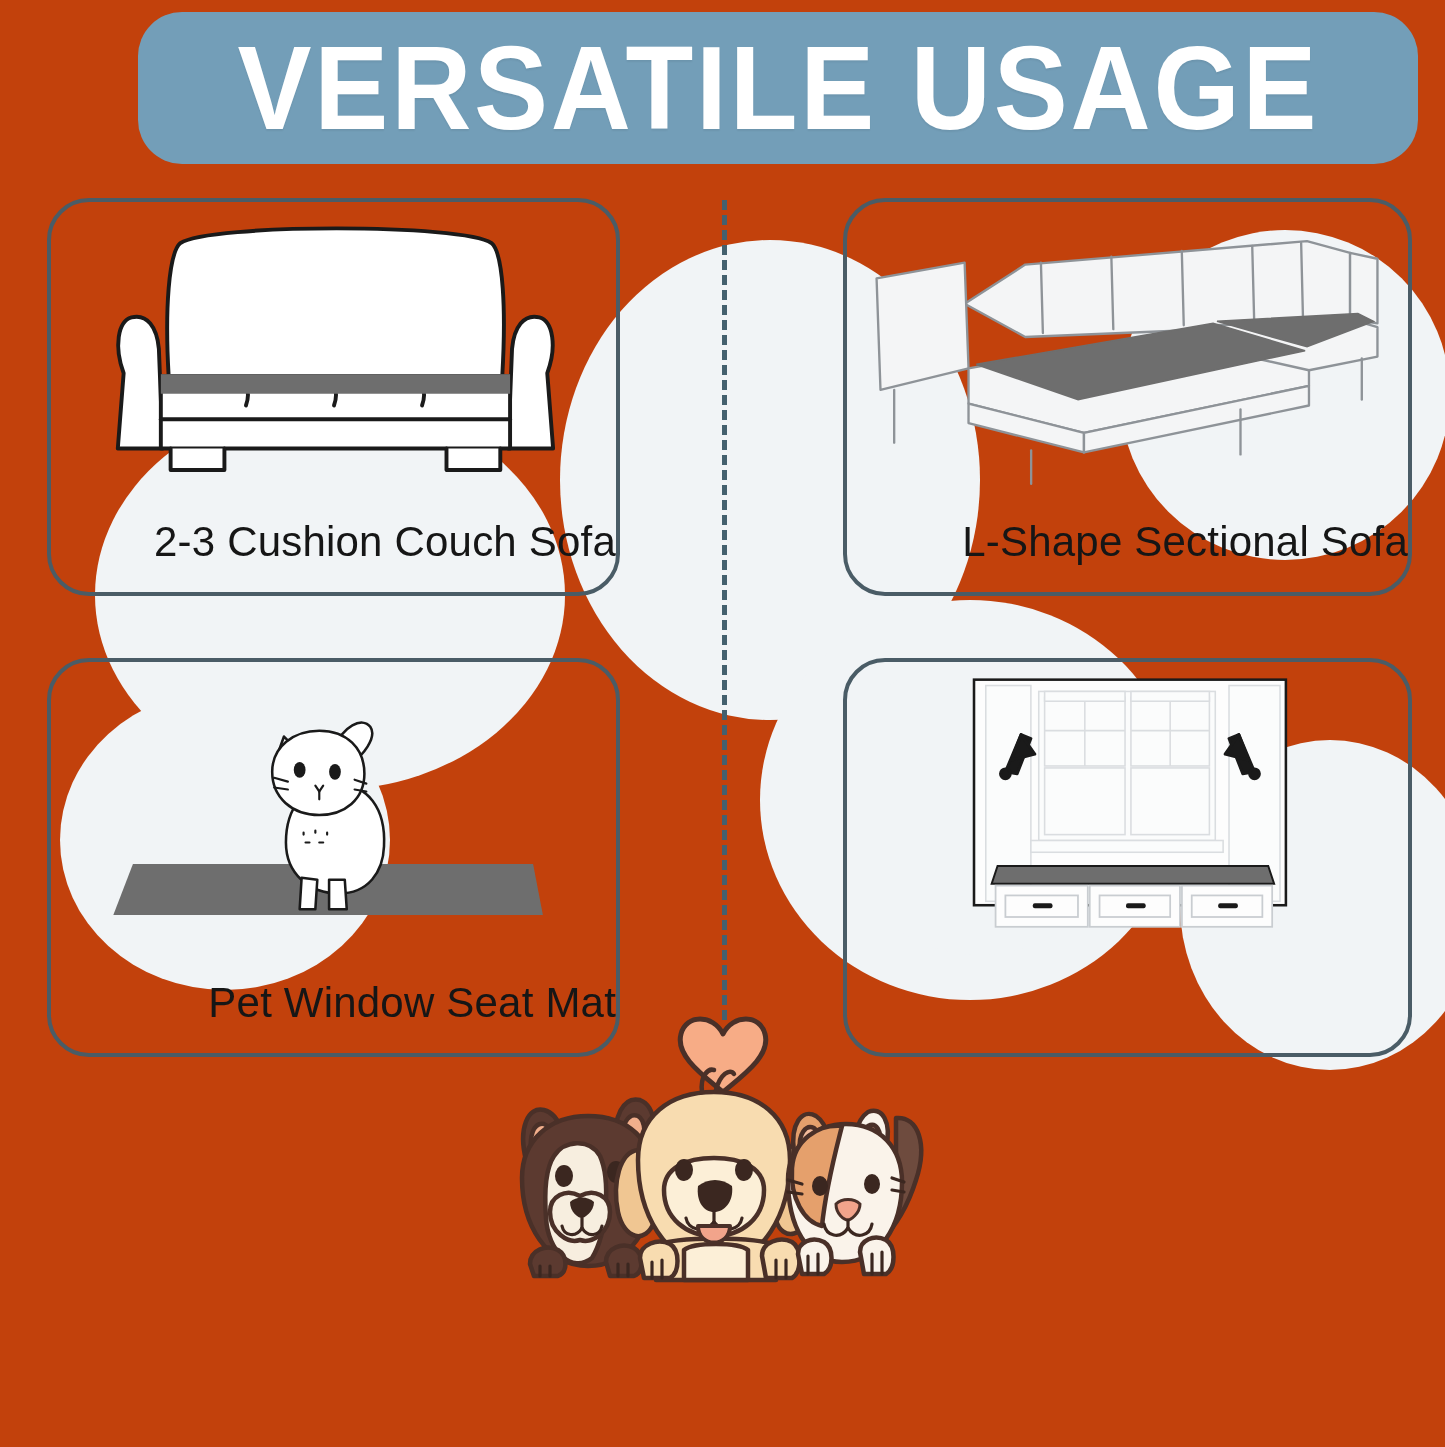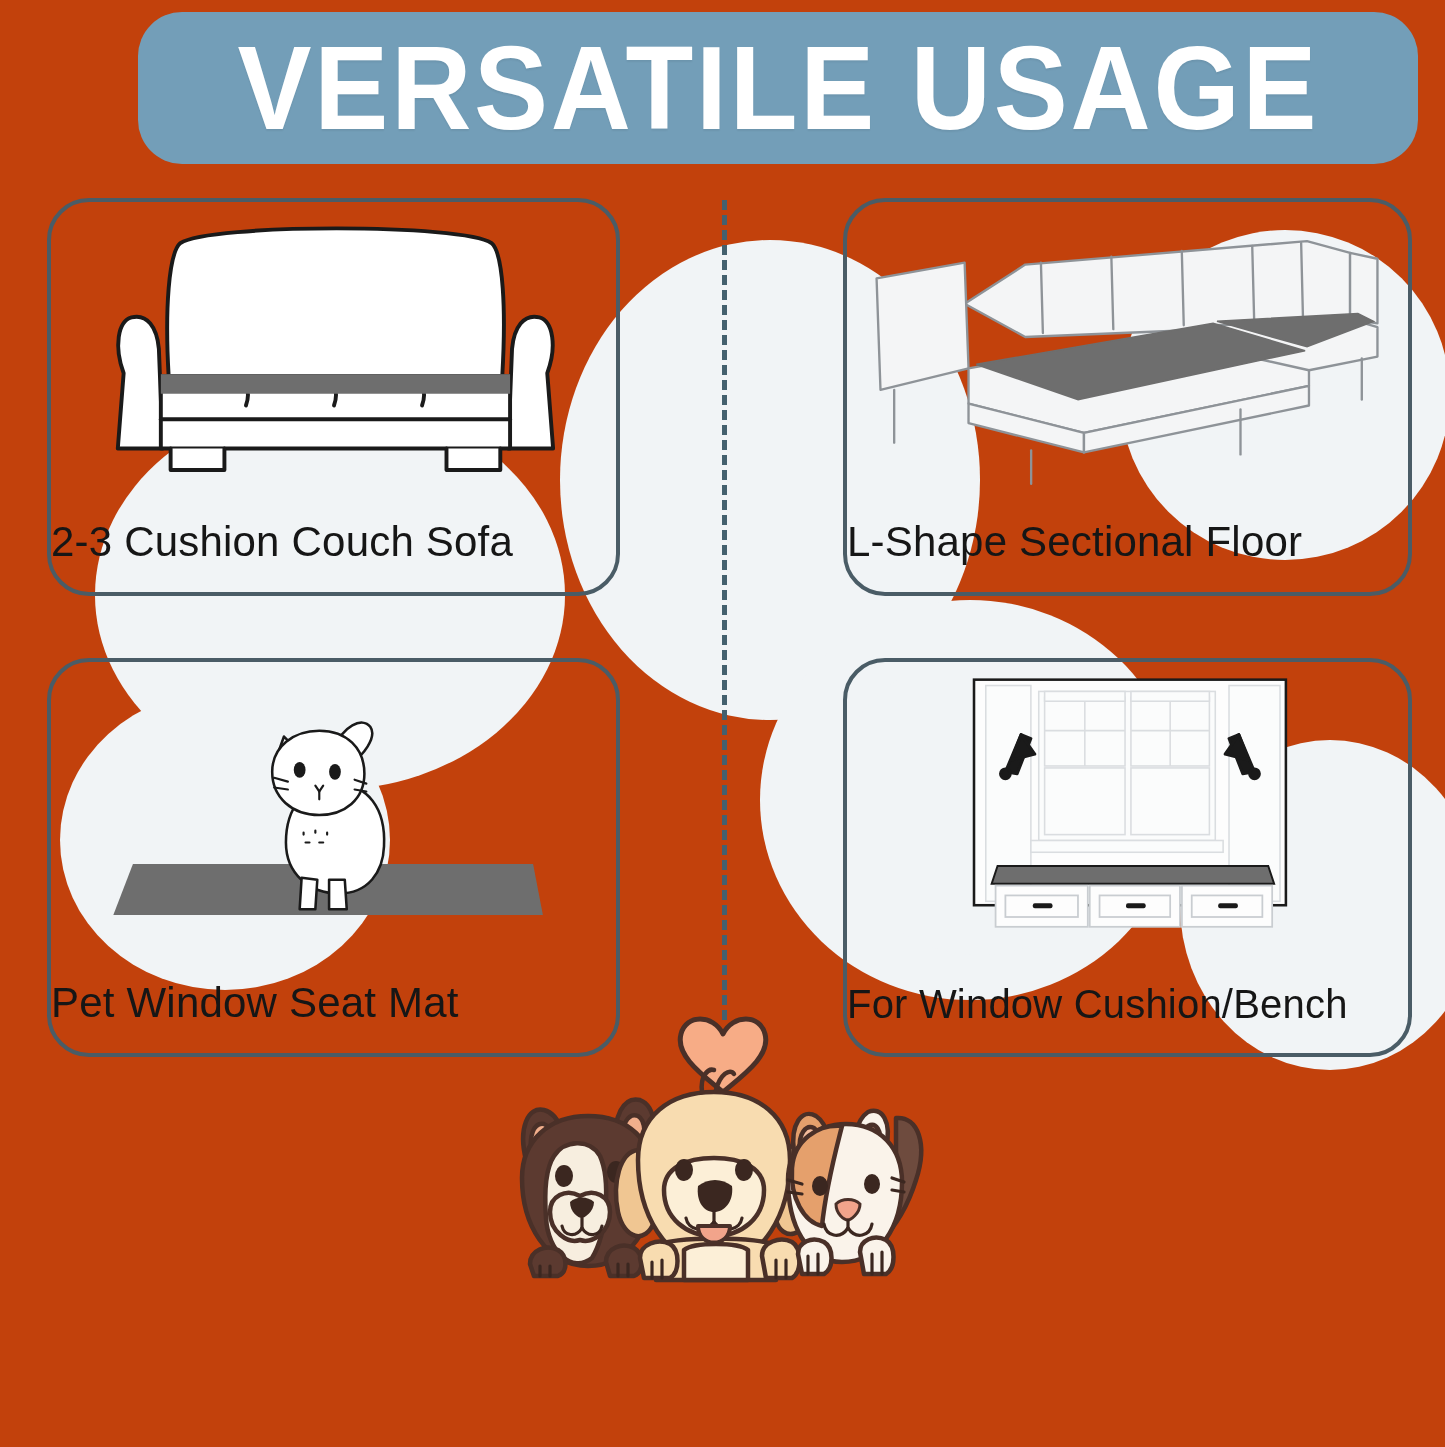--- a/index.html
+++ b/index.html
@@ -91,21 +91,21 @@
     width: 100%;
     height: 74%;
   }
   .card-art svg { width: 100%; height: 100%; display: block; }
 
   .card-label {
     position: absolute;
     left: 0;
     bottom: 26px;
     width: 100%;
-    text-align: left;
+    text-align: right;
     font-size: 42px;
     font-weight: 400;
     color: #161616;
     letter-spacing: 0.2px;
     white-space: nowrap;
   }
   #card-window .card-label { font-size: 40px; }
 
   
   #pets-group {
@@ -244,21 +244,21 @@
         </g>
 
         <g stroke="#8E9398" stroke-width="2.4" fill="none" stroke-linecap="round">
           <path d="M46 192 L46 246"></path>
           <path d="M186 254 L186 288"></path>
           <path d="M400 212 L400 258"></path>
           <path d="M524 160 L524 202"></path>
         </g>
       </svg>
     </div>
-    <div class="card-label">L-Shape Sectional Floor</div>
+    <div class="card-label">L-Shape Sectional Sofa</div>
   </div>
 
   <div class="card" id="card-petmat">
     <div class="card-art">
       <svg viewBox="0 0 573 295" xmlns="http://www.w3.org/2000/svg">
 
         <path d="M82 206 L490 206 L500 258 L62 258 Z" fill="#6E6E6E"></path>
 
         <g fill="#ffffff" stroke="#1A1A1A" stroke-width="2.6" stroke-linejoin="round" stroke-linecap="round">
 
@@ -347,21 +347,20 @@
           <rect x="256" y="238" width="72" height="22"></rect>
           <rect x="350" y="238" width="72" height="22"></rect>
         </g>
         <g fill="#1A1A1A">
           <rect x="188" y="246" width="20" height="5" rx="2"></rect>
           <rect x="283" y="246" width="20" height="5" rx="2"></rect>
           <rect x="377" y="246" width="20" height="5" rx="2"></rect>
         </g>
       </svg>
     </div>
-    <div class="card-label">For Window Cushion/Bench</div>
   </div>
 
   <div id="pets-group">
     <svg viewBox="0 0 470 305" xmlns="http://www.w3.org/2000/svg">
 
       <g>
         <path d="M235 34 C225 14 198 14 193 34 C187 56 216 76 235 92 C254 76 283 56 277 34 C272 14 245 14 235 34 Z" fill="#F7AC86" stroke="#4A3028" stroke-width="5" stroke-linejoin="round"></path>
       </g>
 
       <g stroke="#4A3028" stroke-width="4.5" stroke-linejoin="round" stroke-linecap="round">

